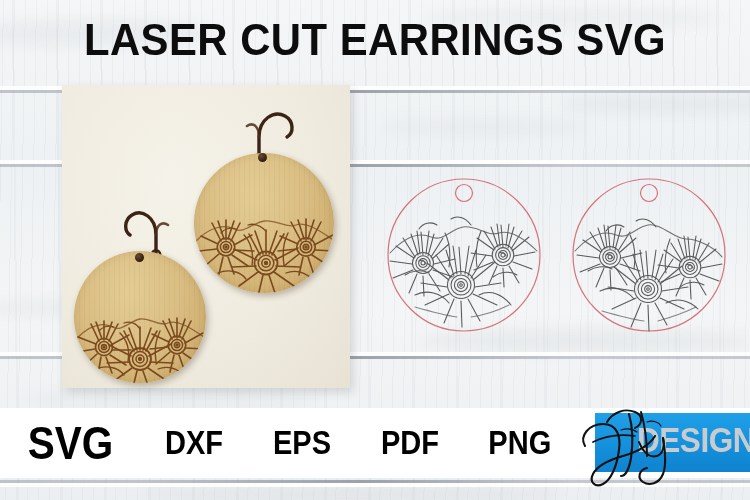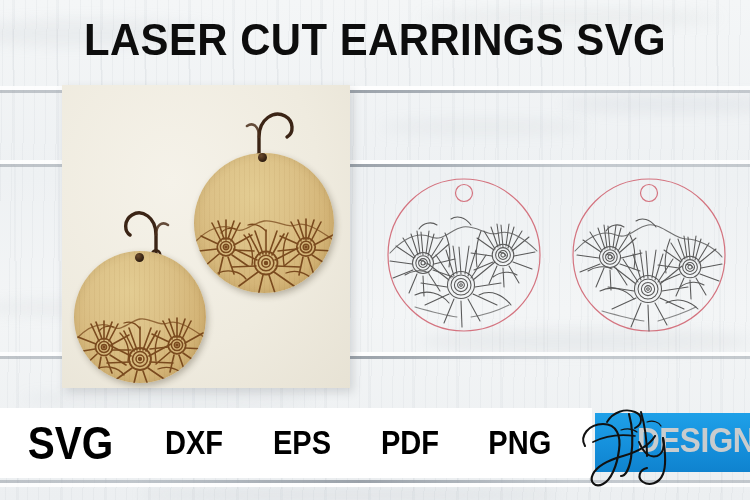--- a/index.html
+++ b/index.html
@@ -137,21 +137,21 @@
   .hook-svg { position: absolute; overflow: visible; }
 
   
   .cutfile { position: absolute; }
 
   
   .format-bar {
     position: absolute;
     left: 0;
     top: 408px;
-    width: 592px;
+    width: 750px;
     height: 70px;
     background: #ffffff;
   }
   .format-list {
     position: absolute;
     left: 22px;
     top: 0;
     height: 70px;
     width: 540px;
     display: flex;

